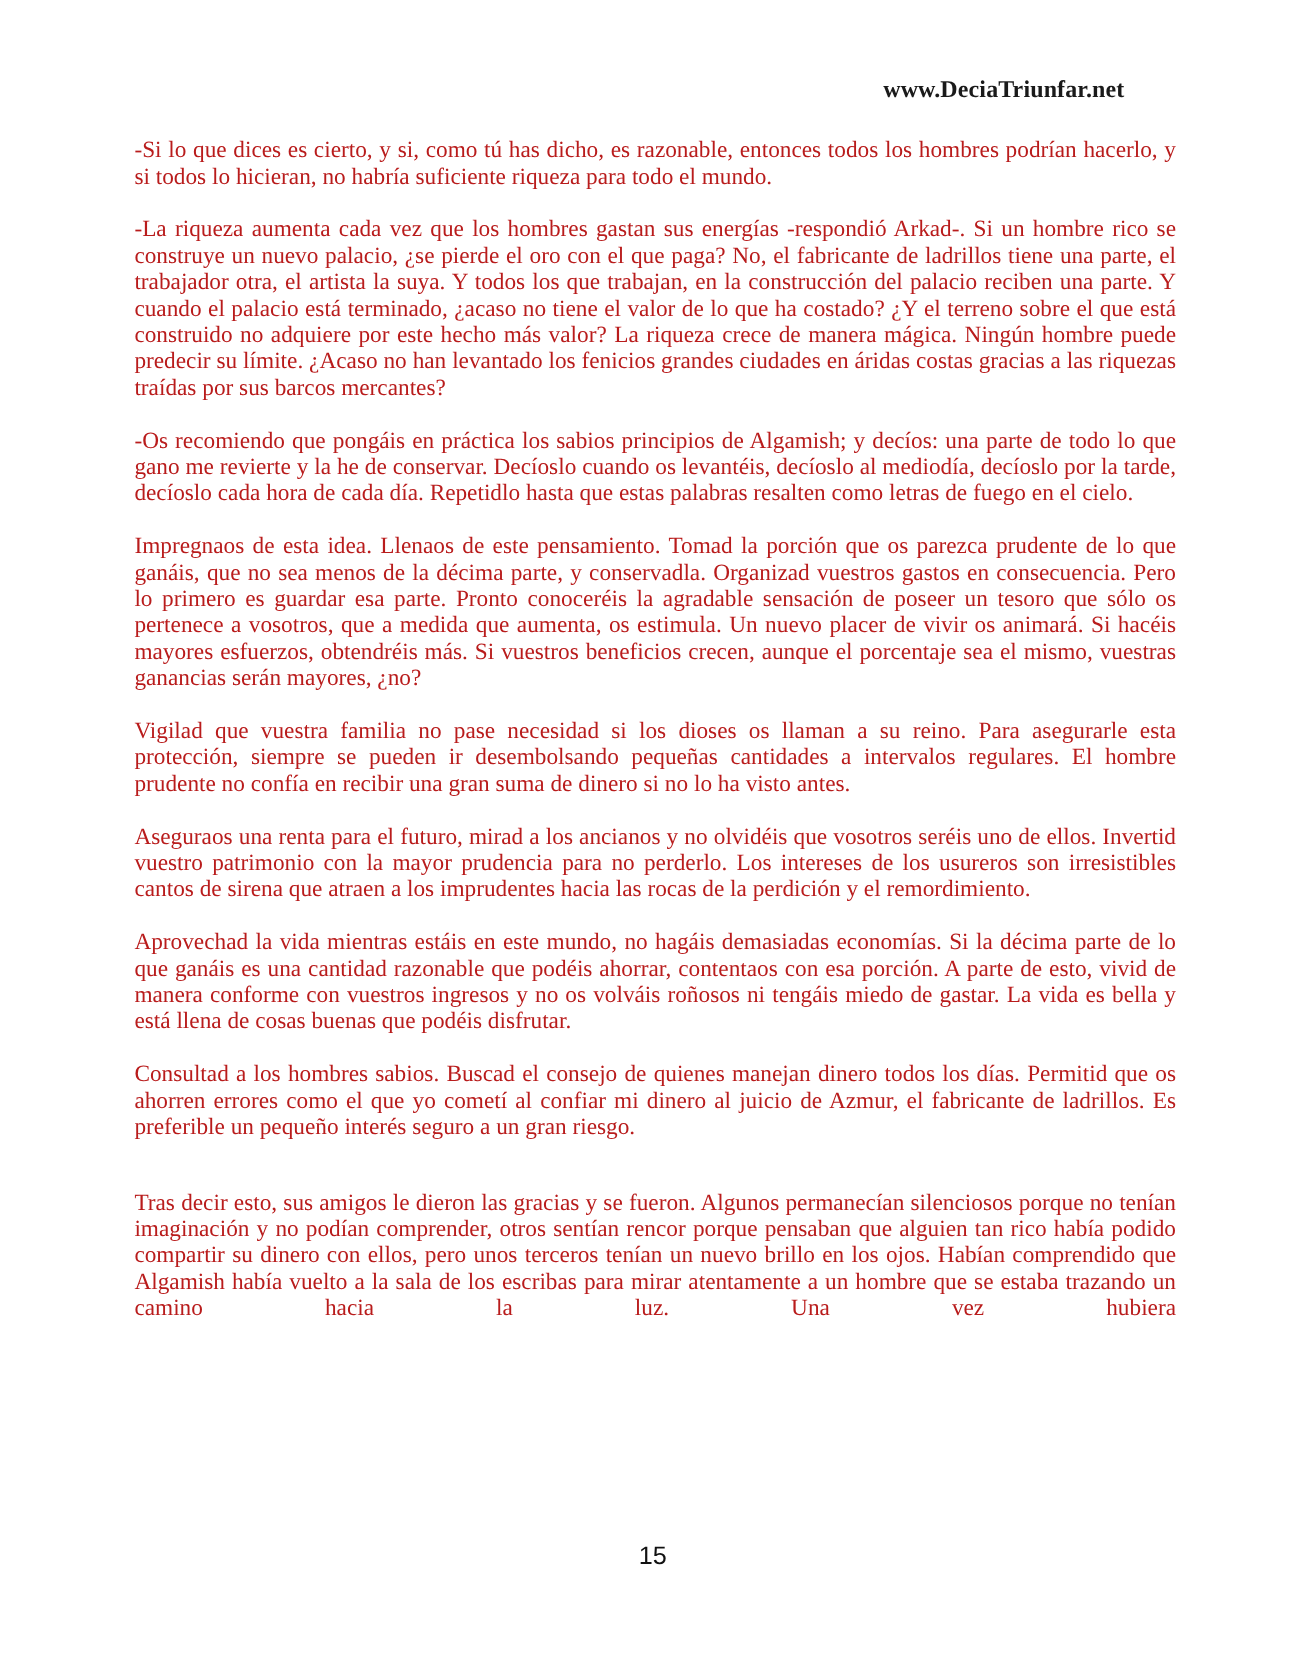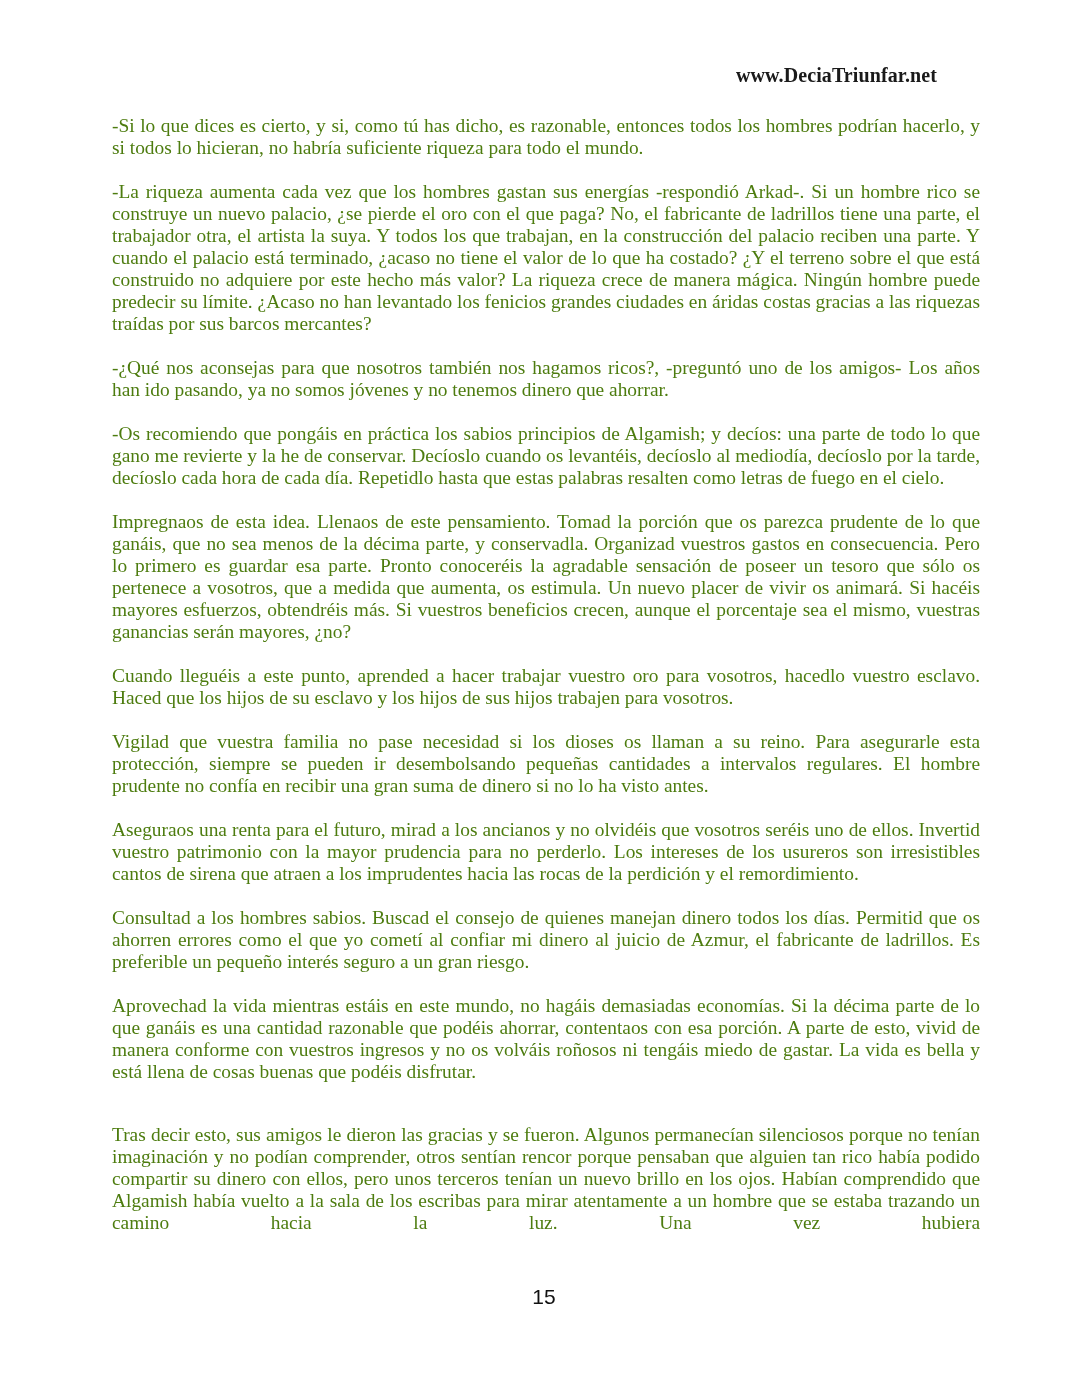--- a/index.html
+++ b/index.html
@@ -25,21 +25,21 @@
       color: #1a1a1a;
     }
     .body-text {
       position: absolute;
       top: 115px;
       left: 112px;
       width: 868px;
       font-family: "Liberation Serif", "DejaVu Serif", serif;
       font-size: 19.4px;
       line-height: 22px;
-      color: #4d7c0f;
+      color: #b91c1c;
     }
     .body-text p {
       margin: 0 0 22px 0;
       text-align: justify;
       hyphens: none;
     }
     .body-text p.last-line-justified {
       text-align-last: justify;
       margin-top: 41px;
     }
@@ -55,24 +55,22 @@
     }
   </style>
 </head>
 <body>
 
 <div class="page-header">www.DeciaTriunfar.net</div>
 
 <div class="body-text">
   <p>-Si lo que dices es cierto, y si, como tú has dicho, es razonable, entonces todos los hombres podrían hacerlo, y si todos lo hicieran, no habría suficiente riqueza para todo el mundo.</p>
   <p>-La riqueza aumenta cada vez que los hombres gastan sus energías -respondió Arkad-. Si un hombre rico se construye un nuevo palacio, ¿se pierde el oro con el que paga? No, el fabricante de ladrillos tiene una parte, el trabajador otra, el artista la suya. Y todos los que trabajan, en la construcción del palacio reciben una parte. Y cuando el palacio está terminado, ¿acaso no tiene el valor de lo que ha costado? ¿Y el terreno sobre el que está construido no adquiere por este hecho más valor? La riqueza crece de manera mágica. Ningún hombre puede predecir su límite. ¿Acaso no han levantado los fenicios grandes ciudades en áridas costas gracias a las riquezas traídas por sus barcos mercantes?</p>
-  <p>-¿Qué nos aconsejas para que nosotros también nos hagamos ricos?, -preguntó uno de los amigos- Los años han ido pasando, ya no somos jóvenes y no tenemos dinero que ahorrar.</p>
   <p>-Os recomiendo que pongáis en práctica los sabios principios de Algamish; y decíos: una parte de todo lo que gano me revierte y la he de conservar. Decíoslo cuando os levantéis, decíoslo al mediodía, decíoslo por la tarde, decíoslo cada hora de cada día. Repetidlo hasta que estas palabras resalten como letras de fuego en el cielo.</p>
   <p>Impregnaos de esta idea. Llenaos de este pensamiento. Tomad la porción que os parezca prudente de lo que ganáis, que no sea menos de la décima parte, y conservadla. Organizad vuestros gastos en consecuencia. Pero lo primero es guardar esa parte. Pronto conoceréis la agradable sensación de poseer un tesoro que sólo os pertenece a vosotros, que a medida que aumenta, os estimula. Un nuevo placer de vivir os animará. Si hacéis mayores esfuerzos, obtendréis más. Si vuestros beneficios crecen, aunque el porcentaje sea el mismo, vuestras ganancias serán mayores, ¿no?</p>
-  <p>Cuando lleguéis a este punto, aprended a hacer trabajar vuestro oro para vosotros, hacedlo vuestro esclavo. Haced que los hijos de su esclavo y los hijos de sus hijos trabajen para vosotros.</p>
   <p>Vigilad que vuestra familia no pase necesidad si los dioses os llaman a su reino. Para asegurarle esta protección, siempre se pueden ir desembolsando pequeñas cantidades a intervalos regulares. El hombre prudente no confía en recibir una gran suma de dinero si no lo ha visto antes.</p>
   <p>Aseguraos una renta para el futuro, mirad a los ancianos y no olvidéis que vosotros seréis uno de ellos. Invertid vuestro patrimonio con la mayor prudencia para no perderlo. Los intereses de los usureros son irresistibles cantos de sirena que atraen a los imprudentes hacia las rocas de la perdición y el remordimiento.</p>
+  <p>Aprovechad la vida mientras estáis en este mundo, no hagáis demasiadas economías. Si la décima parte de lo que ganáis es una cantidad razonable que podéis ahorrar, contentaos con esa porción. A parte de esto, vivid de manera conforme con vuestros ingresos y no os volváis roñosos ni tengáis miedo de gastar. La vida es bella y está llena de cosas buenas que podéis disfrutar.</p>
   <p>Consultad a los hombres sabios. Buscad el consejo de quienes manejan dinero todos los días. Permitid que os ahorren errores como el que yo cometí al confiar mi dinero al juicio de Azmur, el fabricante de ladrillos. Es preferible un pequeño interés seguro a un gran riesgo.</p>
-  <p>Aprovechad la vida mientras estáis en este mundo, no hagáis demasiadas economías. Si la décima parte de lo que ganáis es una cantidad razonable que podéis ahorrar, contentaos con esa porción. A parte de esto, vivid de manera conforme con vuestros ingresos y no os volváis roñosos ni tengáis miedo de gastar. La vida es bella y está llena de cosas buenas que podéis disfrutar.</p>
   <p class="last-line-justified">Tras decir esto, sus amigos le dieron las gracias y se fueron. Algunos permanecían silenciosos porque no tenían imaginación y no podían comprender, otros sentían rencor porque pensaban que alguien tan rico había podido compartir su dinero con ellos, pero unos terceros tenían un nuevo brillo en los ojos. Habían comprendido que Algamish había vuelto a la sala de los escribas para mirar atentamente a un hombre que se estaba trazando un camino hacia la luz. Una vez hubiera</p>
 </div>
 
 <div class="page-number">15</div>
 
 </body></html>

